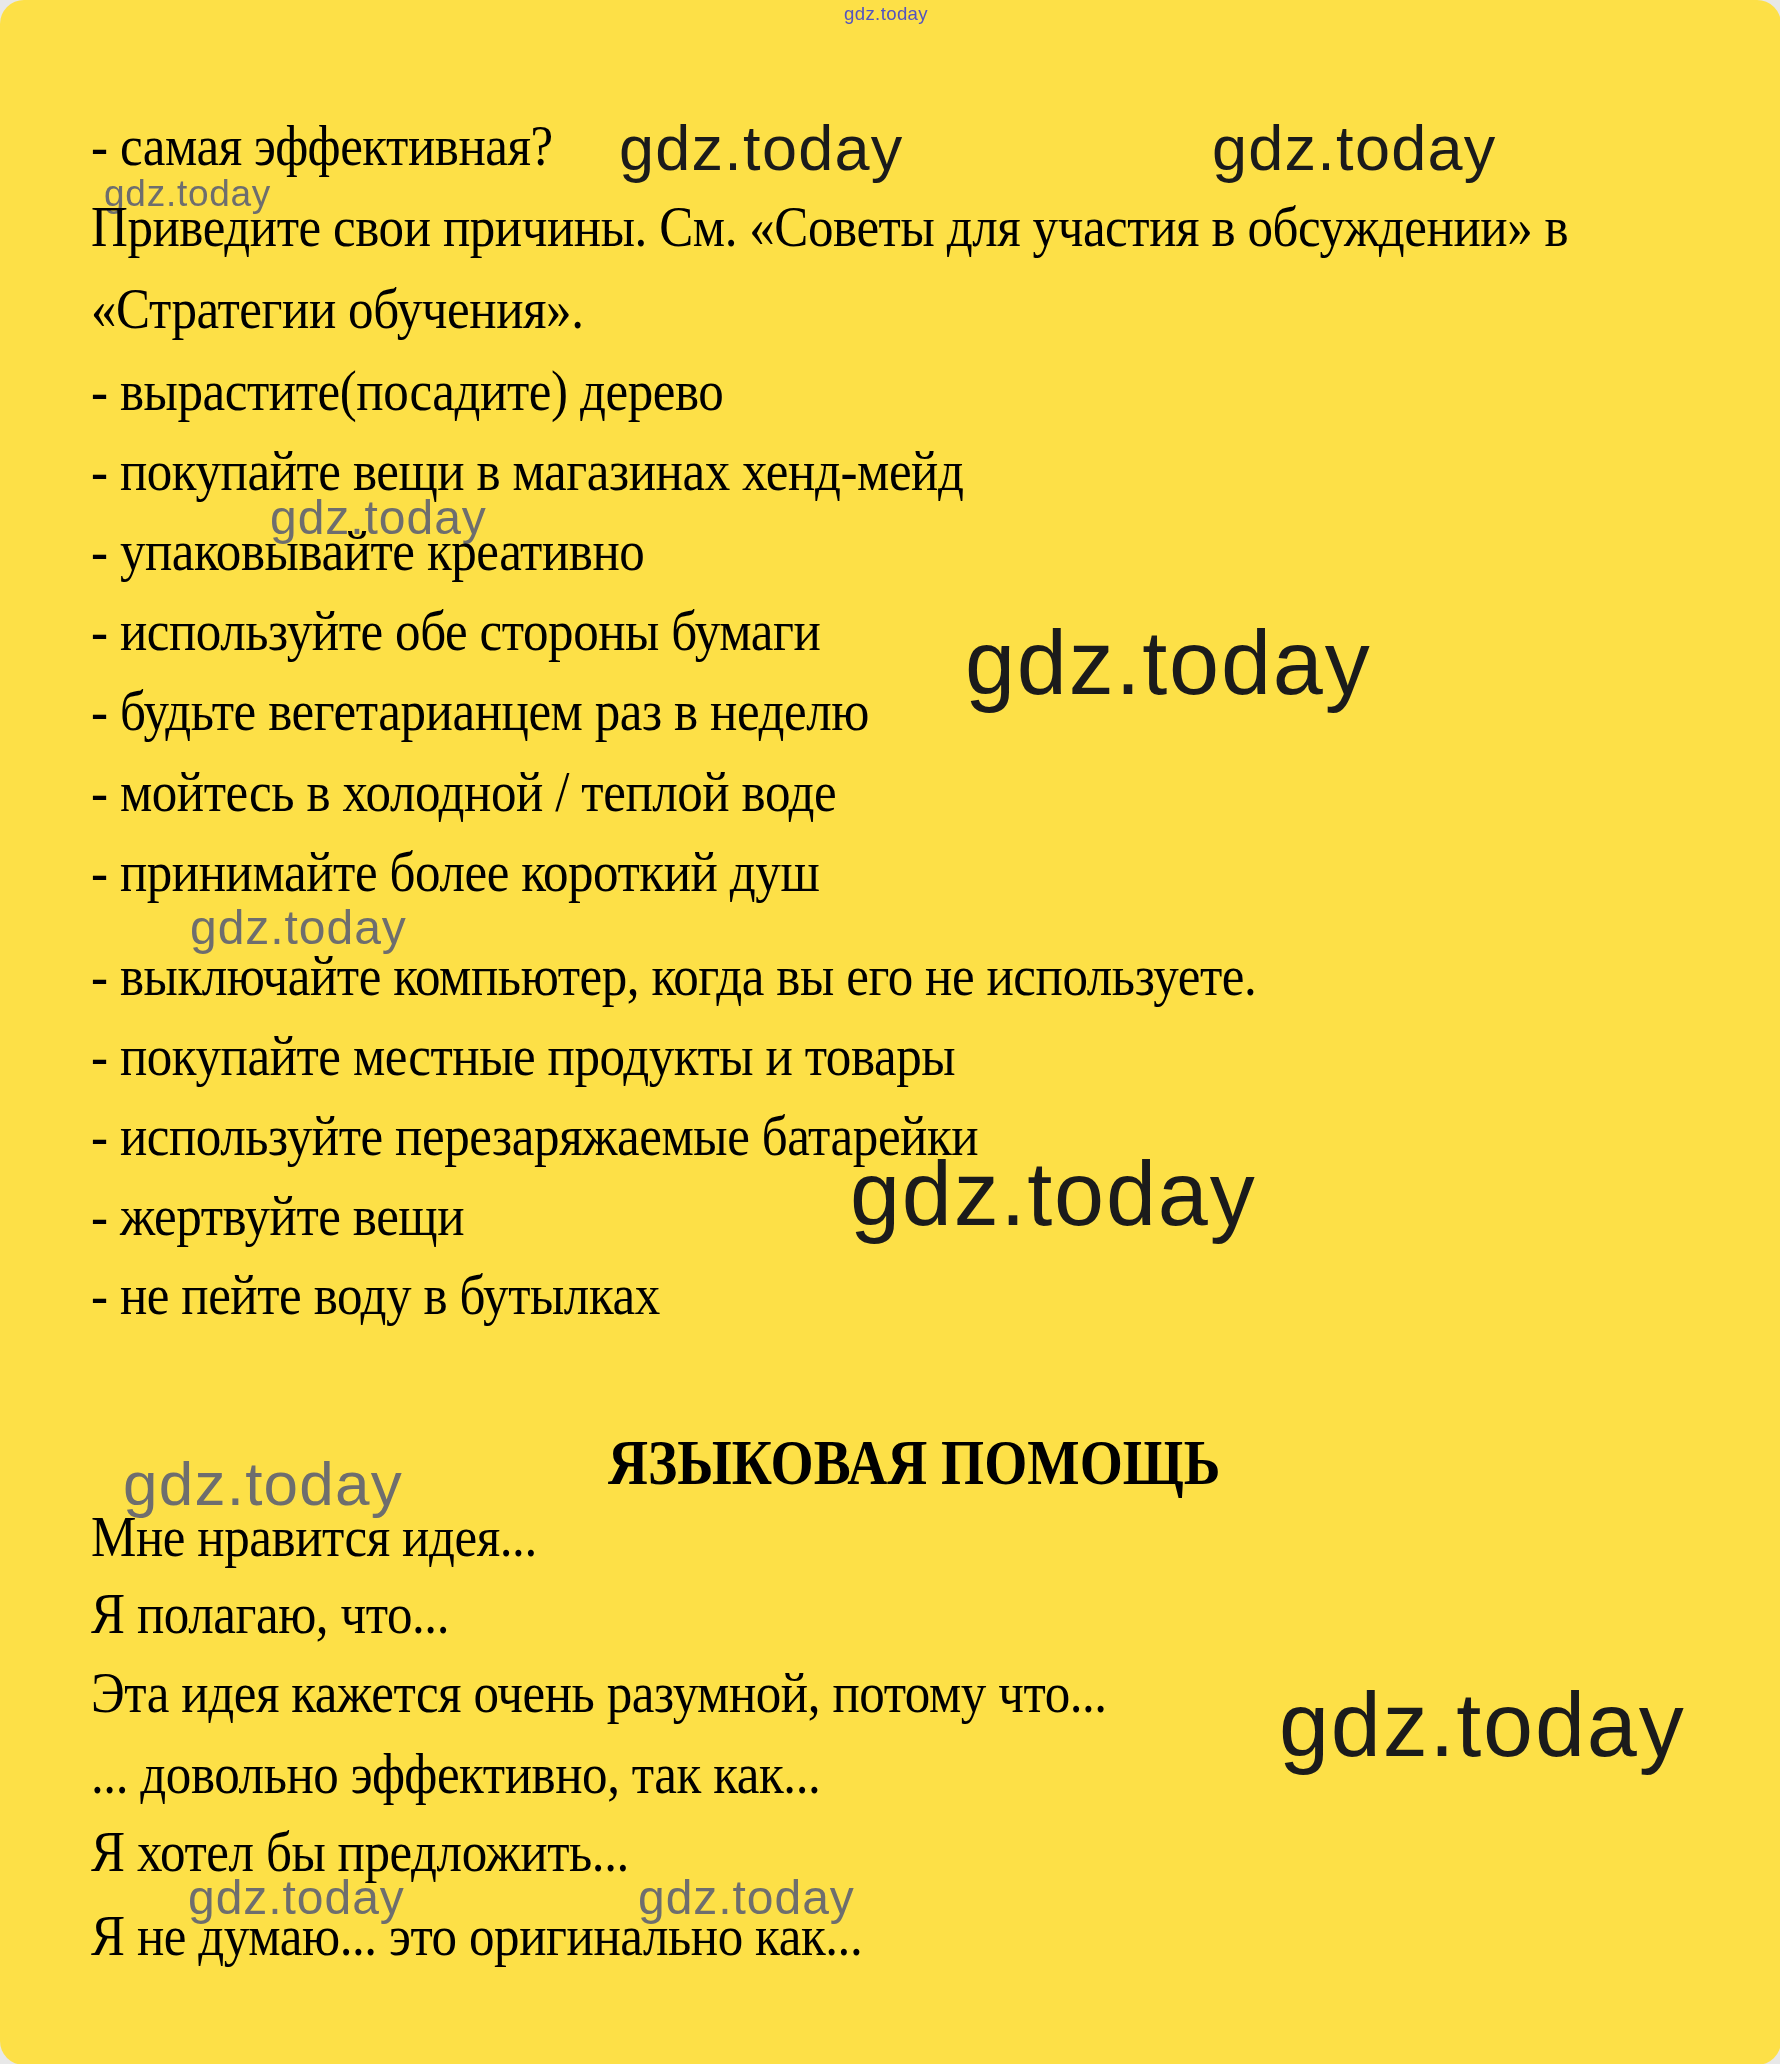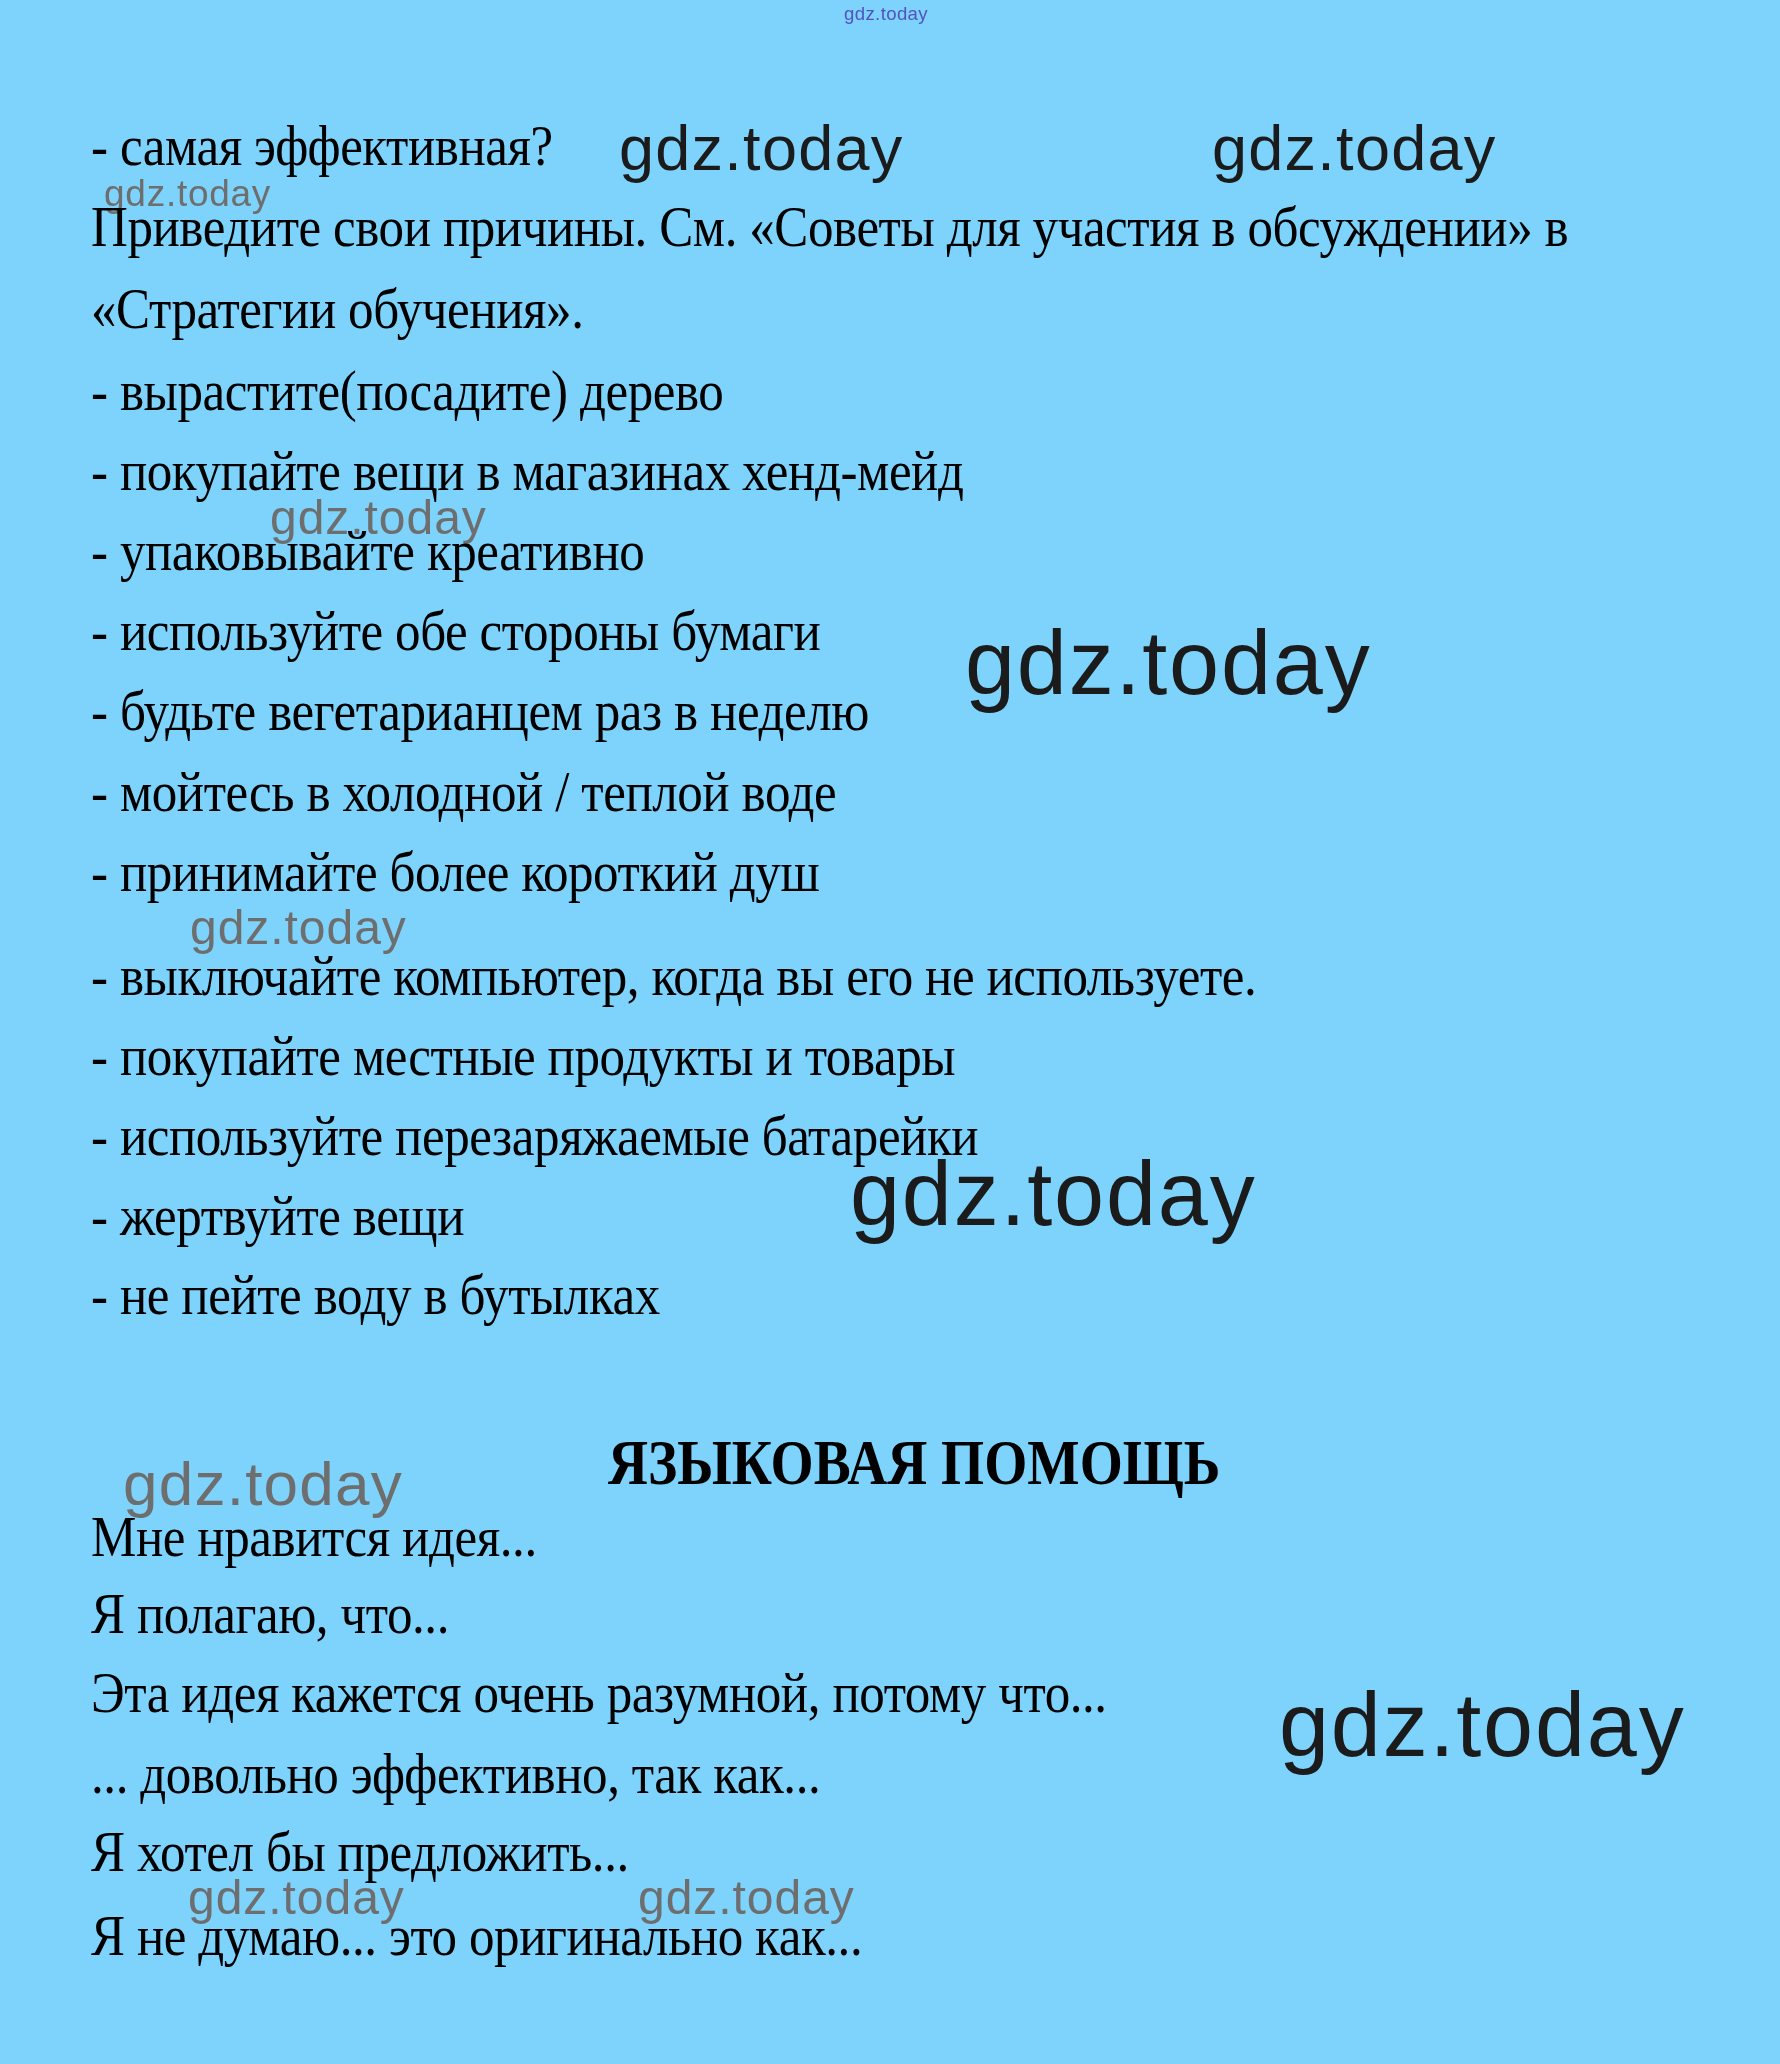--- a/index.html
+++ b/index.html
@@ -1,22 +1,23 @@
 <!DOCTYPE html>
 <html style="font-size:15px"><head>
 <meta charset="utf-8">
 <style>
   html, body { margin: 0; padding: 0; background: #e8e8e8; }
   .page {
     position: relative;
     width: 1781px;
     height: 2065px;
-    background: #7dd3fc;
+    background: #fde047;
     overflow: hidden;
     font-family: "Liberation Serif", serif;
+    border-radius: 24px;
   }
   .tline {
     position: absolute;
     left: 91px;
     font-size: 58px;
     color: #000000;
     letter-spacing: -0.5px;
     white-space: nowrap;
     line-height: 1;
     transform: scaleX(0.88);

